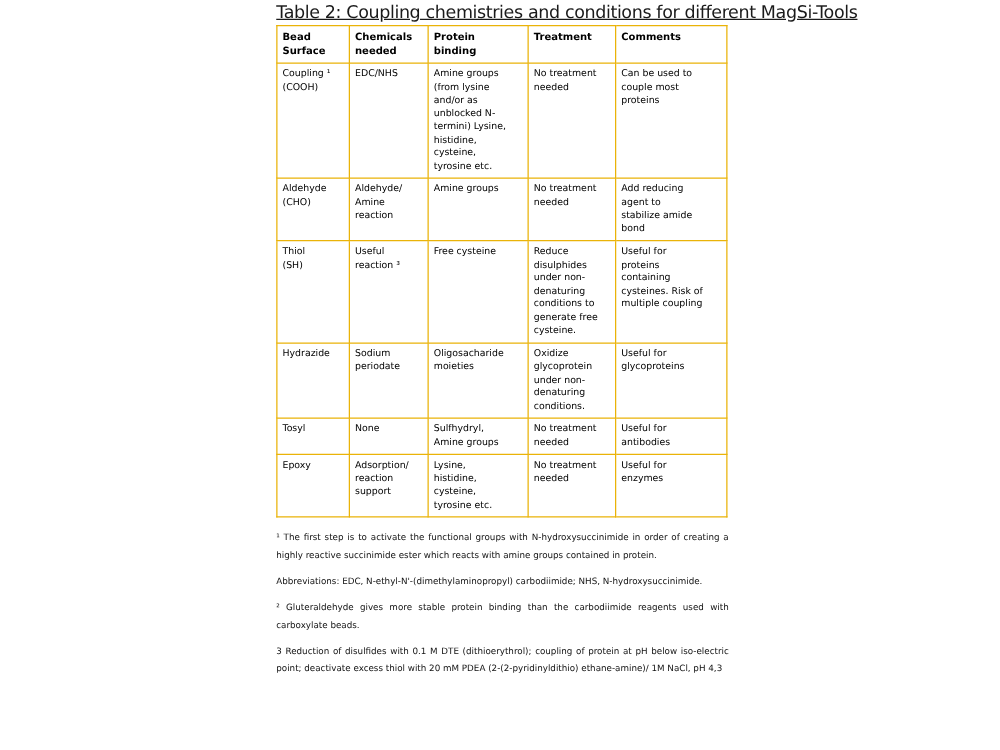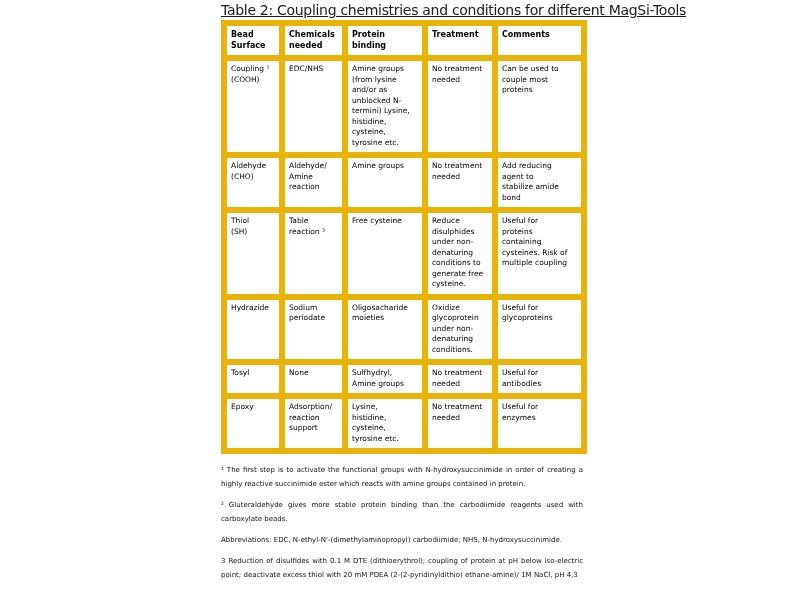--- a/index.html
+++ b/index.html
@@ -9,21 +9,21 @@
     overflow:hidden;
   }
   .page{width:362px;margin:2px 0 0 221px;}
   .doc-title{
     font-size:14px;letter-spacing:-0.3px;text-decoration:underline;
     white-space:nowrap;margin:0 0 2px 0;color:#1a1a1a;
   }
   table.main{border-collapse:collapse;table-layout:fixed;width:360px;}
   col.c1{width:58px}col.c2{width:63px}col.c3{width:80px}col.c4{width:70px}col.c5{width:89px}
   th,td{
-    border:6px solid #eab308;vertical-align:top;text-align:left;
+    border:1px solid #eab308;vertical-align:top;text-align:left;
     padding:3px 2px 4px 4px;white-space:pre-line;word-wrap:break-word;
   }
   th{font-size:8px;font-weight:bold;line-height:11px;}
   td{font-size:7.5px;line-height:10.5px;}
   .footnotes{margin-top:9px;}
   .fn{font-size:7px;line-height:14px;margin:0 0 7px 0;text-align:justify;color:#111;}
   .fn.italic{}
   .fn:last-child{margin-bottom:0;}
 </style>
 </head>
@@ -82,21 +82,21 @@
           <td>No treatment
 needed</td>
           <td>Add reducing
 agent  to
 stabilize amide
 bond</td>
         </tr>
         <tr>
           <td>Thiol
 (SH)</td>
-          <td>Table
+          <td>Useful
 reaction ³</td>
           <td>Free cysteine</td>
           <td>Reduce
 disulphides
 under non-
 denaturing
 conditions to
 generate free
 cysteine.</td>
           <td>Useful for
@@ -141,18 +141,18 @@
           <td>No treatment
 needed</td>
           <td>Useful for
 enzymes</td>
         </tr>
       </tbody>
   </table>
 
   <div class="footnotes">
     <p class="fn italic">¹ The first step is to activate the functional groups with N-hydroxysuccinimide in order of  creating a highly reactive succinimide ester which reacts with amine groups contained in protein.</p>
+    <p class="fn italic">Abbreviations: EDC, N-ethyl-N'-(dimethylaminopropyl) carbodiimide; NHS, N-hydroxysuccinimide.</p>
     <p class="fn italic">² Gluteraldehyde gives more stable protein binding than the carbodiimide reagents used with carboxylate beads.</p>
-    <p class="fn italic">Abbreviations: EDC, N-ethyl-N'-(dimethylaminopropyl) carbodiimide; NHS, N-hydroxysuccinimide.</p>
     <p class="fn">3 Reduction of disulfides with 0.1 M DTE (dithioerythrol); coupling of protein at pH below iso-electric point; deactivate excess thiol with 20 mM PDEA (2-(2-pyridinyldithio) ethane-amine)/ 1M NaCl, pH 4,3</p>
   </div>
 
 </div>
 
 </body></html>

